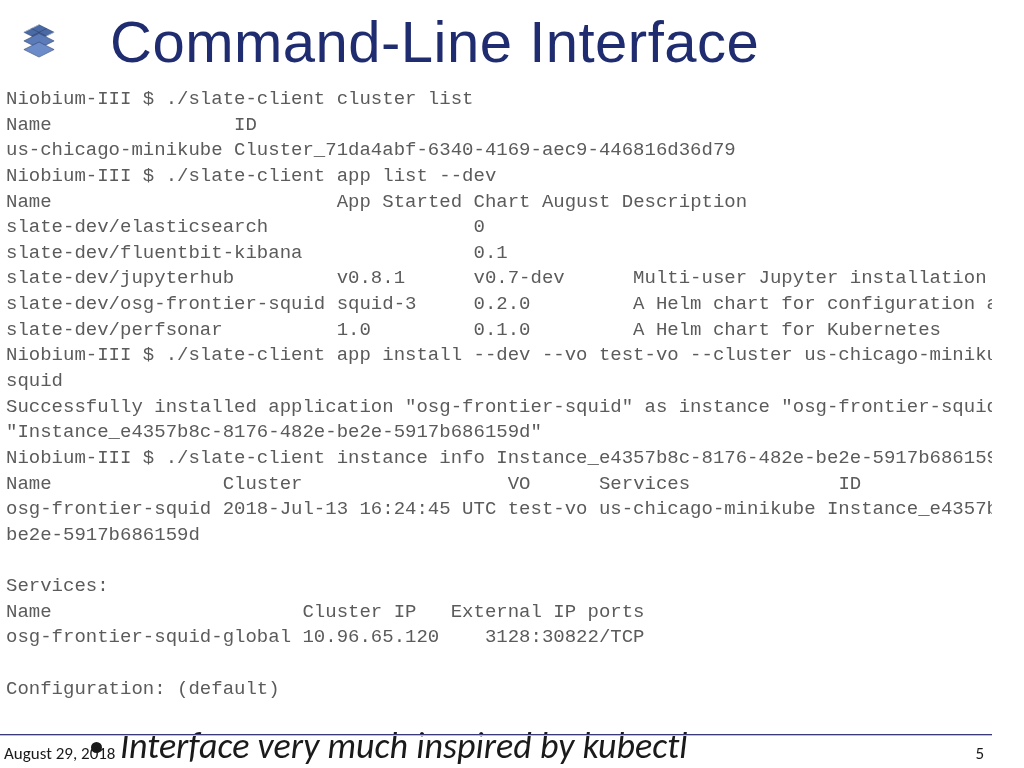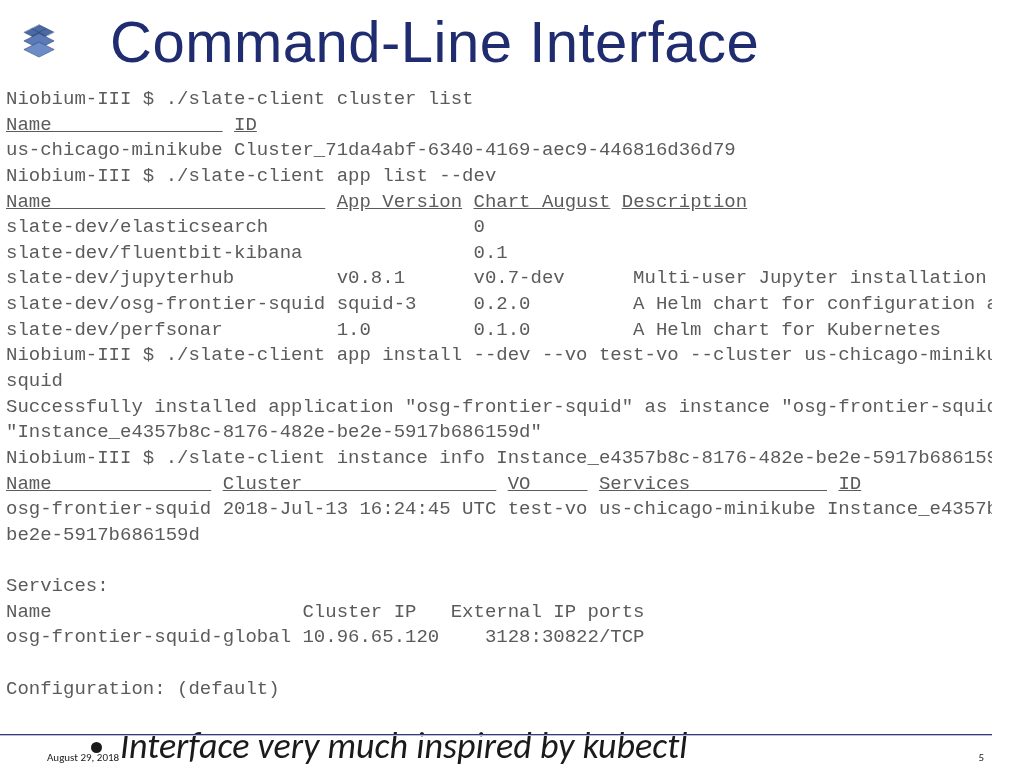--- a/index.html
+++ b/index.html
@@ -17,21 +17,21 @@
   }
   .terminal {
     font-family: "Courier New", Courier, monospace;
     font-size: 19px;
     line-height: 1.35;
     color: #5b5b5b;
     white-space: pre;
     padding: 8px 6px 0 6px;
     overflow: hidden;
   }
-  .u { text-decoration: underline; }
+  .u { }
   .bullets {
     margin: 22px 0 0 120px;
     font-family: "Gill Sans", "Gill Sans MT", Calibri, sans-serif;
     font-size: 36px;
     color: #1a1a1a;
     font-style: italic;
   }
   .bullets li { margin-bottom: 10px; list-style: disc; }
   .footer-line {
     position: absolute;
@@ -39,23 +39,22 @@
     bottom: 32px;
     height: 0;
     border-top: 1px solid #3a3a7a;
     border-bottom: 1px solid #bdbdd6;
   }
   .footer {
     position: absolute;
     left: 4px; right: 8px; bottom: 4px;
     display: flex; justify-content: space-between;
     font-family: "Gill Sans", "Gill Sans MT", Calibri, sans-serif;
-    font-size: 11px;
+    font-size: 17px;
     color: #1a1a1a;
-    margin-left: 43px;
   }
 </style>
 </head>
 <body>
 
 <div class="slide">
 
   <div class="title-row">
     <svg class="logo" viewBox="0 0 100 100">
       <g transform="translate(50,18)">
@@ -72,21 +71,21 @@
         <polygon points="0,0 28,14 0,28 -28,14" fill="#6c8cc9" stroke="#2d3e66" stroke-width="1"></polygon>
       </g>
     </svg>
     <h1 class="title">Command-Line Interface</h1>
   </div>
 
   <div class="terminal" id="terminal">Niobium-III $ ./slate-client cluster list
 <span class="u">Name               </span> <span class="u">ID</span>
 us-chicago-minikube Cluster_71da4abf-6340-4169-aec9-446816d36d79
 Niobium-III $ ./slate-client app list --dev
-<span class="u">Name                        </span> <span class="u">App Version</span> <span class="u">Chart August</span> <span class="u">Description</span>
+<span class="u">Name                        </span> <span class="u">App Started</span> <span class="u">Chart August</span> <span class="u">Description</span>
 slate-dev/elasticsearch                  0             
 slate-dev/fluentbit-kibana               0.1           
 slate-dev/jupyterhub         v0.8.1      v0.7-dev      Multi-user Jupyter installation
 slate-dev/osg-frontier-squid squid-3     0.2.0         A Helm chart for configuration and deployment...
 slate-dev/perfsonar          1.0         0.1.0         A Helm chart for Kubernetes
 Niobium-III $ ./slate-client app install --dev --vo test-vo --cluster us-chicago-minikube osg-frontier-
 squid
 Successfully installed application "osg-frontier-squid" as instance "osg-frontier-squid" with ID
 "Instance_e4357b8c-8176-482e-be2e-5917b686159d"
 Niobium-III $ ./slate-client instance info Instance_e4357b8c-8176-482e-be2e-5917b686159d

